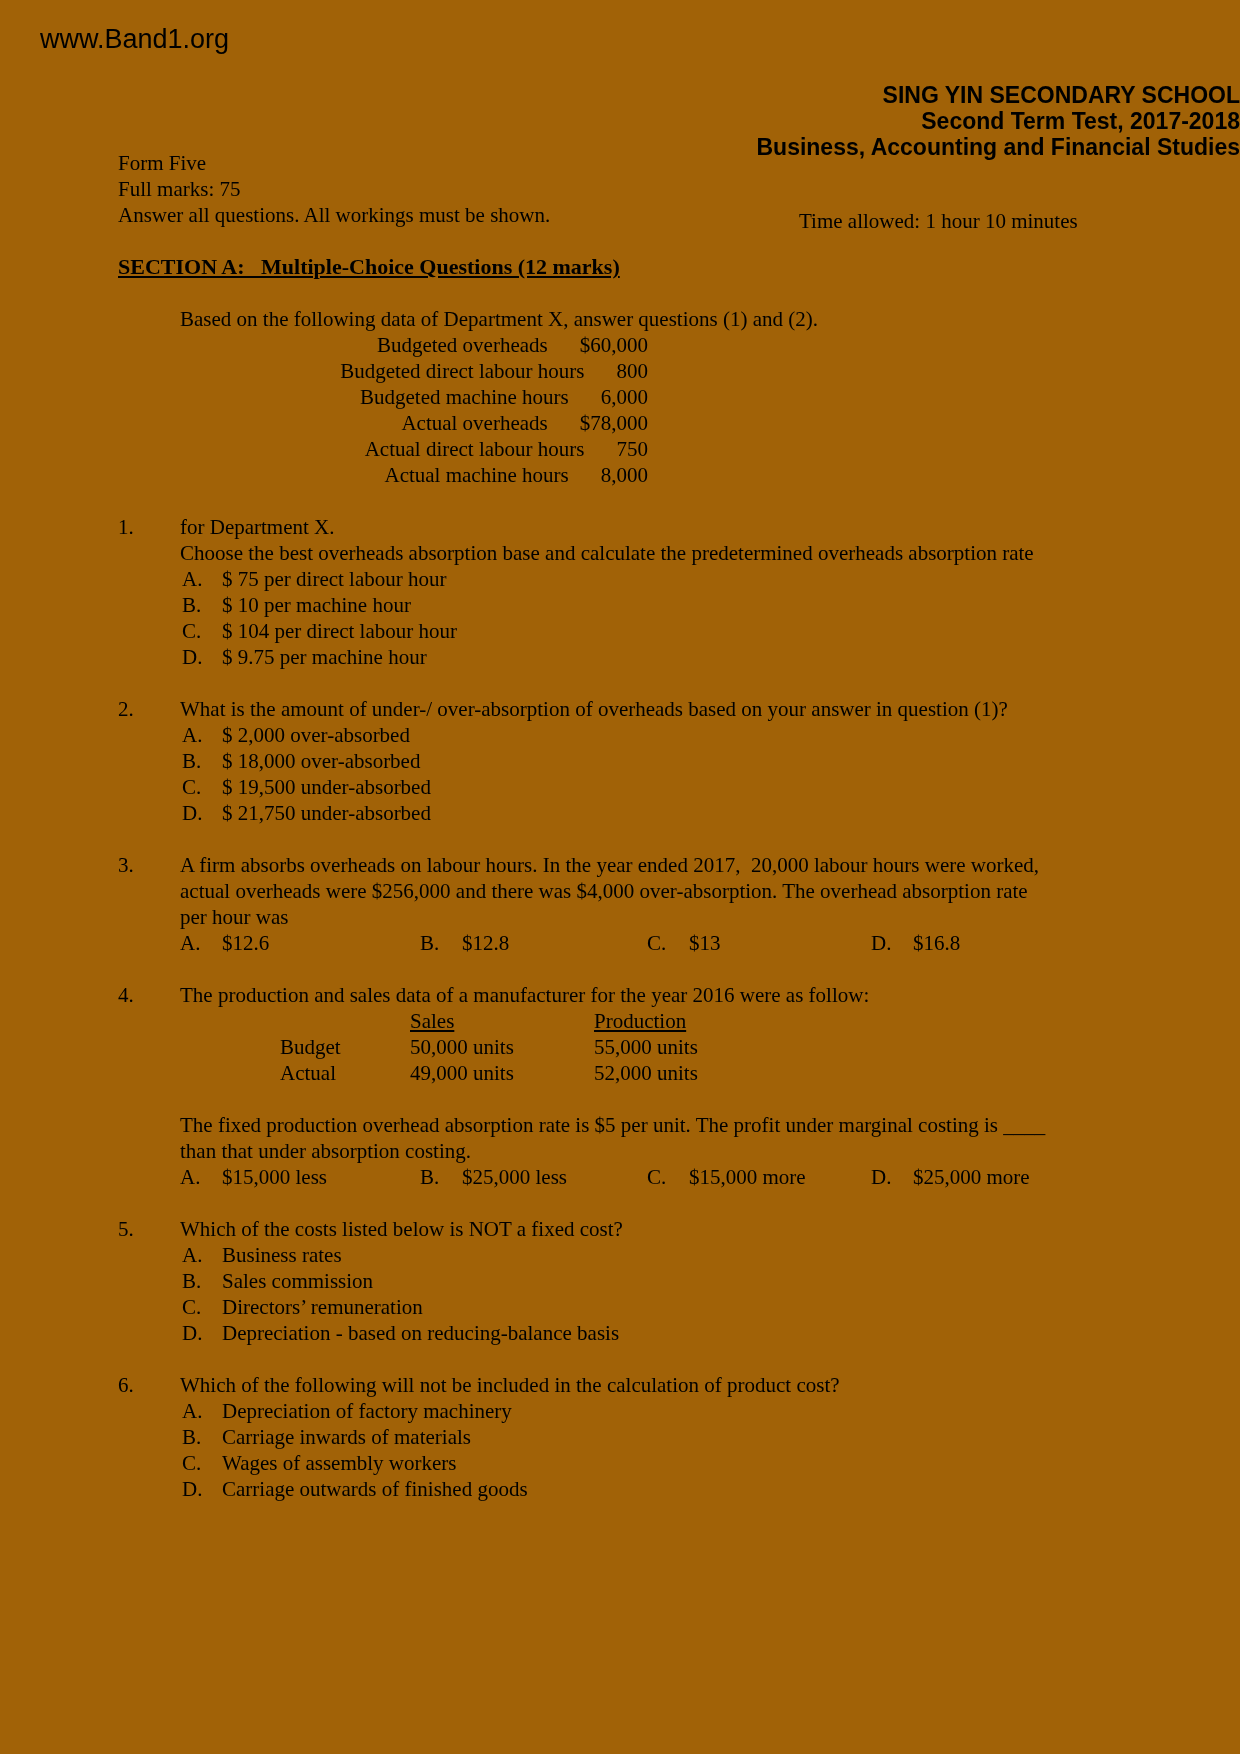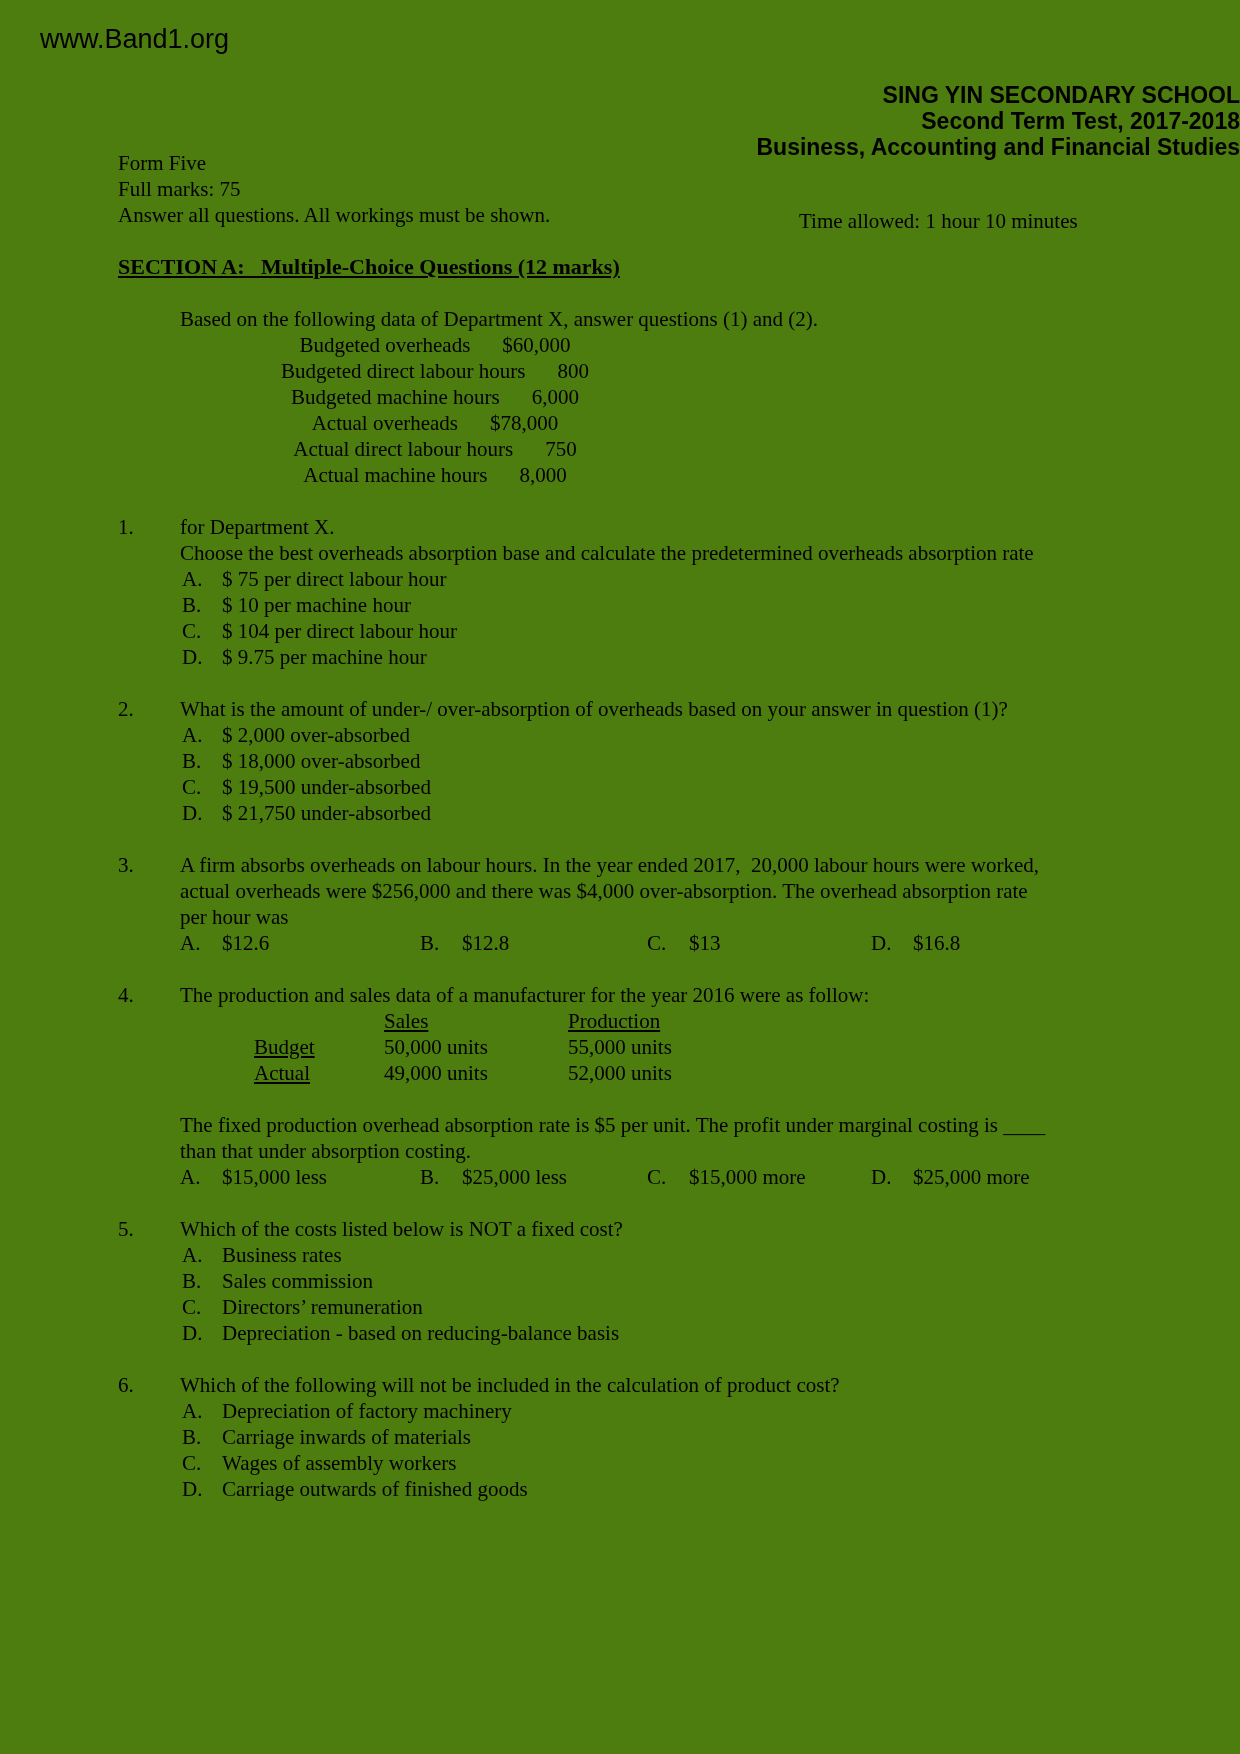--- a/index.html
+++ b/index.html
@@ -1,19 +1,19 @@
 <!DOCTYPE html>
 <html><head>
 <meta charset="utf-8">
 <style>
   * { margin:0; padding:0; box-sizing:border-box; }
   html,body { background:#ffffff; }
   .page {
     position:relative; width:1240px; height:1754px;
-    background:#4d7c0f; color:#000;
+    background:#a16207; color:#000;
     font-family:"Liberation Serif", serif;
     font-size:21px; line-height:26px;
     overflow:hidden;
   }
   .pre { white-space:pre; }
 
   .watermark {
     position:absolute; left:40px; top:24px;
     font-family:"Liberation Sans", sans-serif;
     font-size:27px; line-height:30px; color:#000;
@@ -33,38 +33,38 @@
   .content { position:absolute; left:118px; top:254px; width:1072px; }
 
   .section-heading {
     font-weight:bold; font-size:22px;
     text-decoration:underline;
   }
 
   .intro { margin-top:26px; margin-left:62px; }
 
   .data-table { margin-left:104px; width:426px; }
-  .dt-row { display:flex; justify-content:center;gap:32px; }
+  .dt-row { display:flex; justify-content:flex-end;gap:32px; }
 
   .question { margin-top:26px; display:flex; }
   .qnum { width:62px; flex:none; }
   .qbody { flex:1; min-width:0; }
 
   .opt { display:flex; padding-left:2px; }
   .opt-letter { width:40px; flex:none; }
 
   .inline-opts { display:flex; padding-left:0; }
   .iopt { display:flex; }
   .iopt .opt-letter { width:42px; }
   .ic1 { width:240px; }
   .ic2 { width:227px; }
   .ic3 { width:224px; }
 
   .qtable .qt-row { display:flex; }
-  .qt-c1 { margin-left:74px; width:130px;text-decoration:underline; }
+  .qt-c1 { margin-left:100px; width:130px; }
   .qt-c2 { width:126px; text-align:left; }
   .qt-c3 { margin-left:58px; width:126px; text-align:left; }
   .qt-header { text-decoration:underline; }
 
   .para { margin-top:26px; }
 </style>
 </head>
 <body>
 
 <div class="page">

